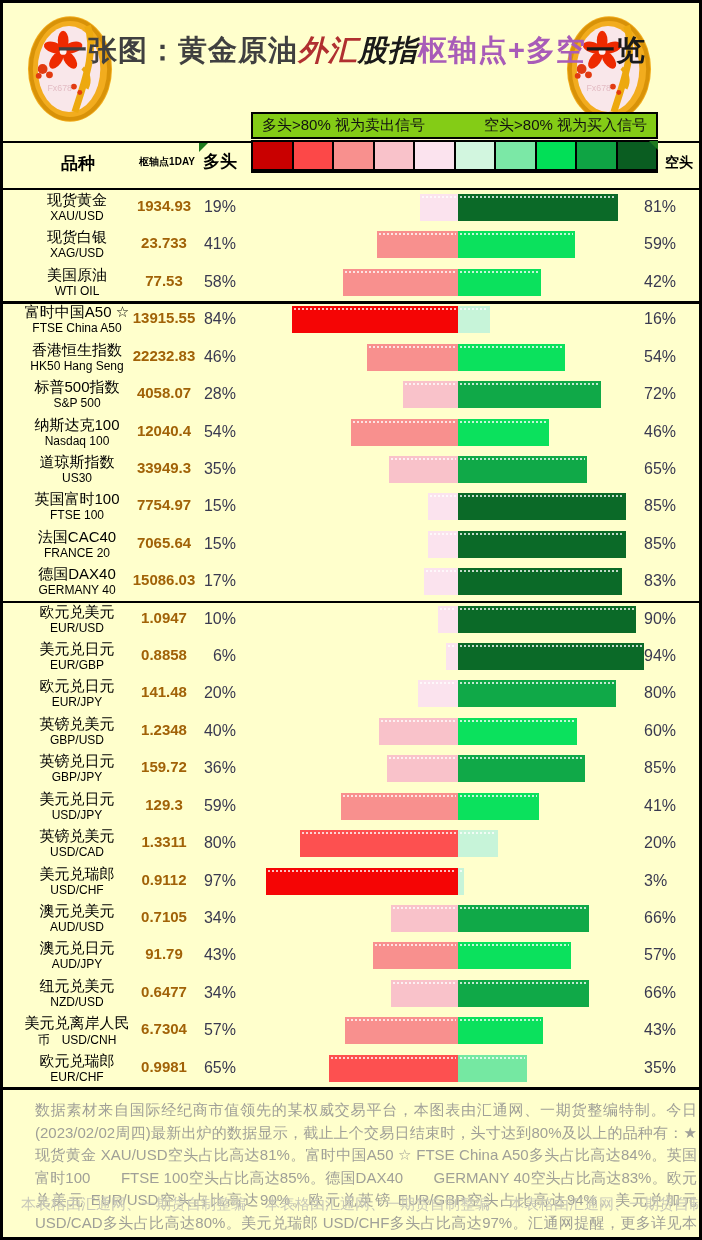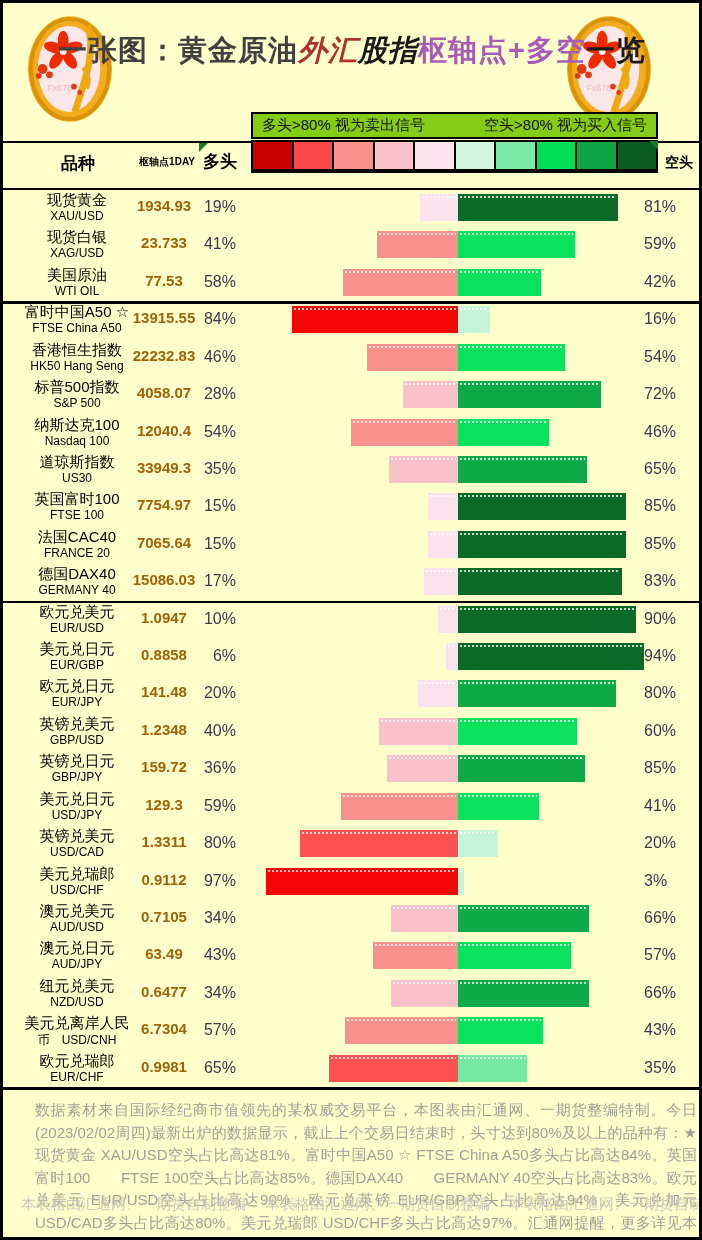--- a/index.html
+++ b/index.html
@@ -310,21 +310,21 @@
         <div class="name-en">AUD/USD</div>
         <div class="pivot">0.7105</div>
         <div class="pct pct-long">34%</div>
         <div class="bar bar-long" style="left: 387.68px; width: 67.32px; background: rgb(249, 194, 202);"></div>
         <div class="bar bar-short" style="width: 130.68px; background: rgb(16, 169, 72);"></div>
         <div class="pct pct-short">66%</div>
       </div>
       <div class="row" style="top: 935.4px;">
         <div class="name-cn">澳元兑日元</div>
         <div class="name-en">AUD/JPY</div>
-        <div class="pivot">63.49</div>
+        <div class="pivot">91.79</div>
         <div class="pct pct-long">43%</div>
         <div class="bar bar-long" style="left: 369.86px; width: 85.14px; background: rgb(248, 144, 142);"></div>
         <div class="bar bar-short" style="width: 112.86px; background: rgb(11, 225, 93);"></div>
         <div class="pct pct-short">57%</div>
       </div>
       <div class="row" style="top: 972.82px;">
         <div class="name-cn">纽元兑美元</div>
         <div class="name-en">NZD/USD</div>
         <div class="pivot">0.6477</div>
         <div class="pct pct-long">34%</div>

